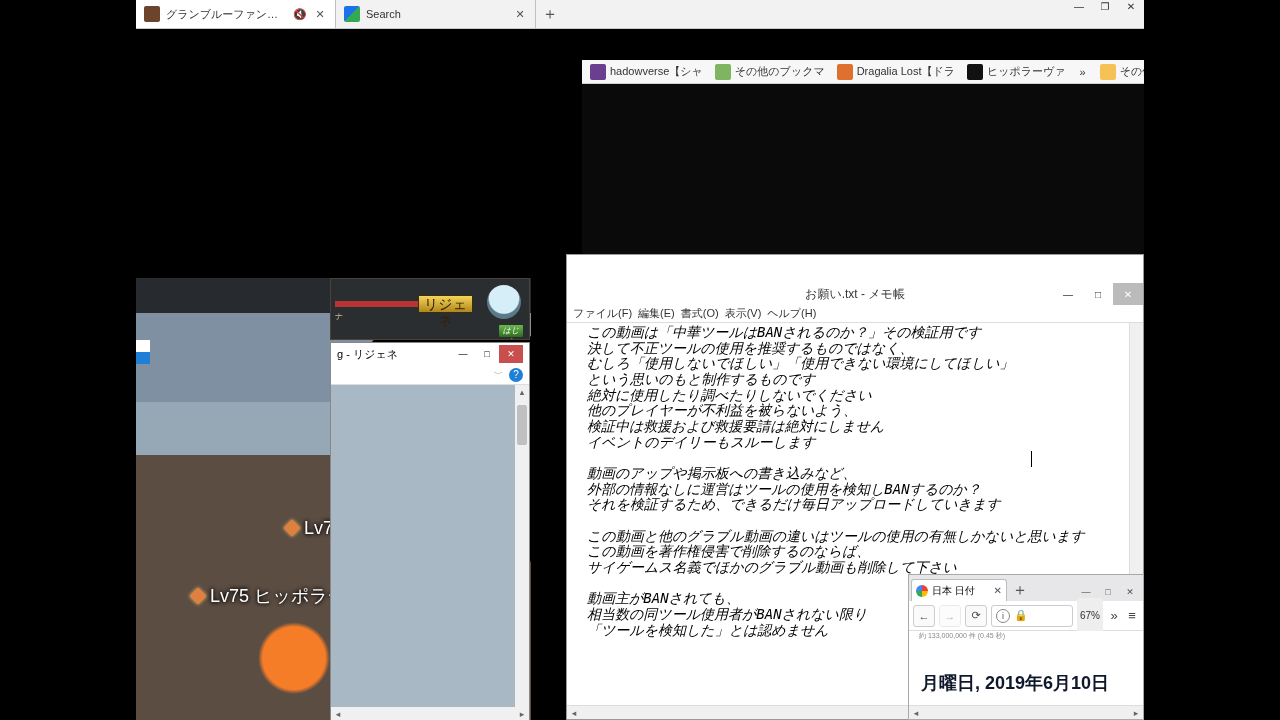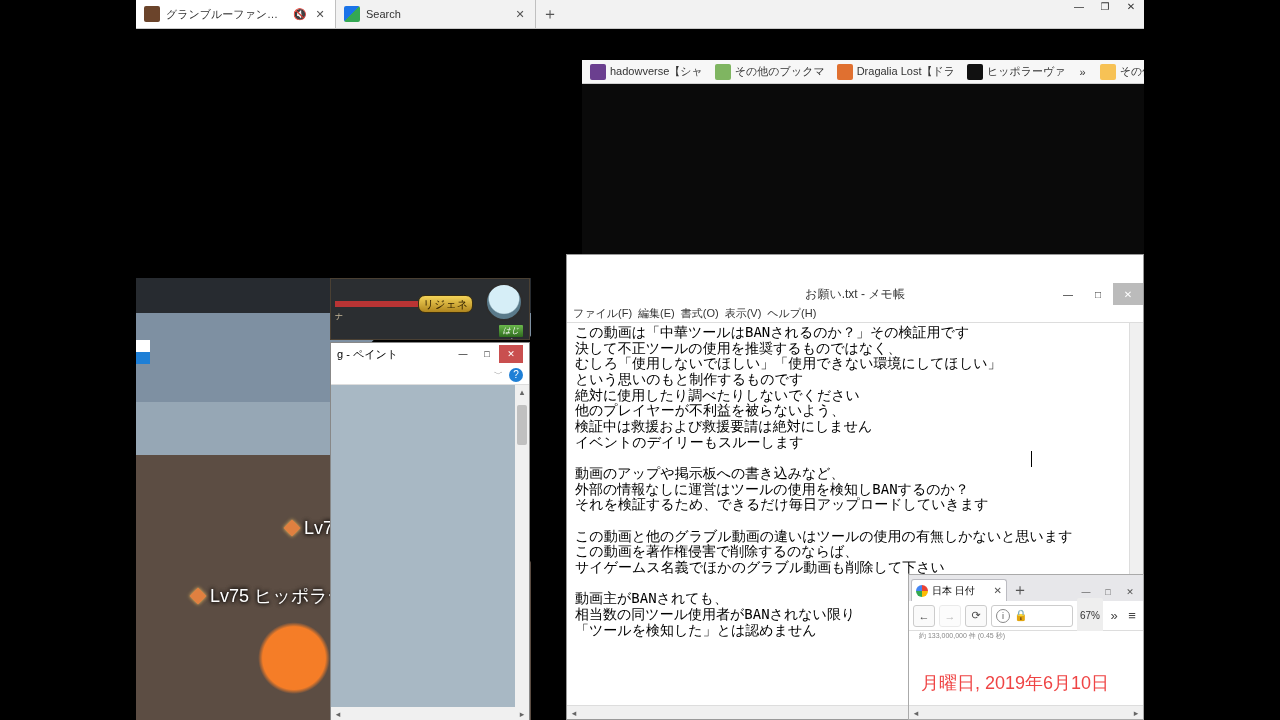--- a/index.html
+++ b/index.html
@@ -33,21 +33,21 @@
 
 .notepad { position:absolute; left:566px; top:254px; right:136px; bottom:0; background:#fff; border:1px solid #999; display:flex; flex-direction:column; }
 .np-titlebar { height:22px; background:#fff; display:flex; align-items:center; font-size:12px; color:#333; position:relative;margin-top:28px; }
 .np-title { position:absolute; left:50%; transform:translateX(-50%); }
 .np-btns { margin-left:auto; display:flex; }
 .np-btns div { width:30px; height:22px; display:flex; align-items:center; justify-content:center; font-size:10px; }
 .np-btns .close { background:#bbb; color:#fff; }
 .np-menu { height:18px; display:flex; gap:2px; padding:0 4px; font-size:11px; color:#333; border-bottom:1px solid #ddd; align-items:center; }
 .np-menu span { padding:0 2px; }
 .np-body { position:relative; flex:1; overflow:hidden; }
-.np-text { position:absolute; inset:0 14px 14px 0; padding:2px 8px; font-size:14px; line-height:1.12; white-space:pre-wrap; font-family:"MS Gothic","Meiryo",monospace; letter-spacing:0; overflow:hidden; }
+.np-text { position:absolute; inset:0 14px 14px 0; padding:2px 20px; font-size:14px; line-height:1.12; white-space:pre-wrap; font-family:"MS Gothic","Meiryo",monospace; letter-spacing:0; overflow:hidden;font-style:italic; }
 .caret { position:absolute; left:464px; top:128px; width:1px; height:16px; background:#000; }
 .np-scroll-v { position:absolute; right:0; top:0; bottom:14px; width:14px; background:#f0f0f0; border-left:1px solid #ddd; }
 .np-scroll-h { position:absolute; left:0; right:0; bottom:0; height:14px; background:#f0f0f0; border-top:1px solid #ddd; display:flex; }
 .np-scroll-h .arrow { width:14px; text-align:center; font-size:9px; color:#666; line-height:14px; }
 .np-scroll-h .track { flex:1; }
 
 
 .paint { position:absolute; left:330px; top:342px; width:200px; height:380px; background:#fff; border:1px solid #888; }
 .paint-titlebar { height:22px; background:#fff; display:flex; align-items:center; font-size:11px; padding:0 6px; }
 .paint-titlebar .title { flex:1; overflow:hidden; white-space:nowrap; }
@@ -72,21 +72,21 @@
   radial-gradient(circle at 40% 86%, rgba(255,130,40,.9) 0 7%, transparent 8%),
   linear-gradient(180deg,#2b2f34 0 8%, #7e8fa0 8% 28%, #95a5b2 28% 40%, #5e4f46 40% 100%);
   filter:contrast(1.05);
 }
 .silhouette { position:absolute; right:-10px; top:40px; width:200px; height:280px; background:#000; border-radius:40% 20% 30% 50%; }
 .enemy-label { position:absolute; color:#fff; font-size:18px; text-shadow:0 0 4px #000,0 0 4px #000; display:flex; align-items:center; gap:6px; }
 .enemy-label .dia { width:12px; height:12px; background:#e08040; transform:rotate(45deg); box-shadow:0 0 4px #f5c060; }
 
 
 .gbf-ui { position:absolute; left:330px; top:278px; width:200px; height:62px; background:#2b2e31; border:1px solid #4a4033; overflow:hidden; }
-.gbf-yellowbtn { position:absolute; right:56px; top:16px; width:55px; height:18px; background:linear-gradient(#f5d458,#b0861e); border:1px solid #3a2e10; border-radius:7px; font-size:11px; color:#332200; text-align:center; line-height:16px; }
+.gbf-yellowbtn { position:absolute; right:56px; top:16px; width:55px; height:18px; background:linear-gradient(#f5d458,#b0861e); border:1px solid #3a2e10; border-radius:1px; font-size:14px; color:#332200; text-align:center; line-height:16px; }
 .gbf-avatar { position:absolute; right:6px; top:4px; width:38px; height:38px; border-radius:50%; background:radial-gradient(circle at 50% 40%, #d6eef7 0 55%, #5a7a8a 60%); border:2px solid #2d2d2d; }
 .gbf-green { position:absolute; right:6px; top:46px; width:24px; height:12px; background:linear-gradient(#6bb84c,#2e6b1e); border-radius:1px; font-size:8px; color:#fff; text-align:center; line-height:12px;font-style:italic; }
 .gbf-hp { position:absolute; left:4px; top:32px; font-size:8px; color:#c7b89a; }
 .gbf-bar { position:absolute; left:4px; top:22px; width:120px; height:6px; background:#1a1a1a; }
 .gbf-bar::before { content:""; position:absolute; left:0; top:0; bottom:0; width:75%; background:#b93434; }
 
 
 .left-strip { position:absolute; left:136px; top:340px; width:14px; height:40px; }
 .ls-top { height:12px; background:#fff; }
 .ls-blue { height:12px; background:#1e7fd6; }
@@ -102,21 +102,21 @@
 .mb-win div { width:22px; height:18px; text-align:center; font-size:9px; color:#555; line-height:18px; }
 .mb-toolbar { height:30px; background:#fff; border-bottom:1px solid #ddd; display:flex; align-items:center; gap:4px; padding:0 4px; }
 .mb-btn { width:22px; height:22px; border:1px solid #ccc; border-radius:3px; display:flex; align-items:center; justify-content:center; font-size:11px; color:#444; background:#fafafa; }
 .mb-url { flex:1; height:22px; border:1px solid #ccc; border-radius:3px; display:flex; align-items:center; padding:0 4px; gap:4px; font-size:10px; background:#fff; }
 .mb-url .lock { color:#2a8a2a; font-size:11px; }
 .mb-url .info { width:14px; height:14px; border:1px solid #888; border-radius:50%; text-align:center; font-size:9px; line-height:12px; color:#555; }
 .mb-zoom { font-size:10px; color:#333; background:#eee; border-radius:2px; padding:12px 3px; white-space:nowrap; }
 .mb-more { width:14px; text-align:center; font-size:13px; color:#444; }
 .mb-body { flex:1; background:#fff; position:relative; overflow:hidden; }
 .mb-tinytext { position:absolute; left:10px; top:0; font-size:7px; color:#888; }
-.mb-date { position:absolute; left:12px; right:18px; top:40px; font-size:18px; color:#ef4444; white-space:nowrap; }
+.mb-date { position:absolute; left:12px; right:18px; top:40px; font-size:18px; color:#0f172a; white-space:nowrap;font-weight:bold; }
 .mb-scroll-h { height:14px; background:#f0f0f0; display:flex; border-top:1px solid #ddd; }
 .mb-scroll-h .arrow { width:14px; text-align:center; font-size:9px; line-height:14px; color:#666; }
 .mb-scroll-h .track { flex:1; }
 
 
 .dark-pane { position:absolute; left:582px; top:84px; right:136px; height:170px; background:#0a0a0a; }
 .dark-pane-left { position:absolute; left:136px; top:29px; width:446px; height:249px; background:#000; }
 </style>
 </head>
 <body>
@@ -189,21 +189,21 @@
 <div class="gbf-ui">
   <div class="gbf-bar"></div>
   <div class="gbf-hp">ナ</div>
   <div class="gbf-yellowbtn">リジェネ</div>
   <div class="gbf-avatar"></div>
   <div class="gbf-green">はじブル</div>
 </div>
 
 <div class="paint">
   <div class="paint-titlebar">
-    <div class="title">g - ペイント</div>
+    <div class="title">g - リジェネ</div>
     <div class="btns">
       <div>—</div>
       <div>□</div>
       <div class="close">✕</div>
     </div>
   </div>
   <div class="paint-toolbar">
     <div class="chev">﹀</div>
     <div class="help">?</div>
   </div>

